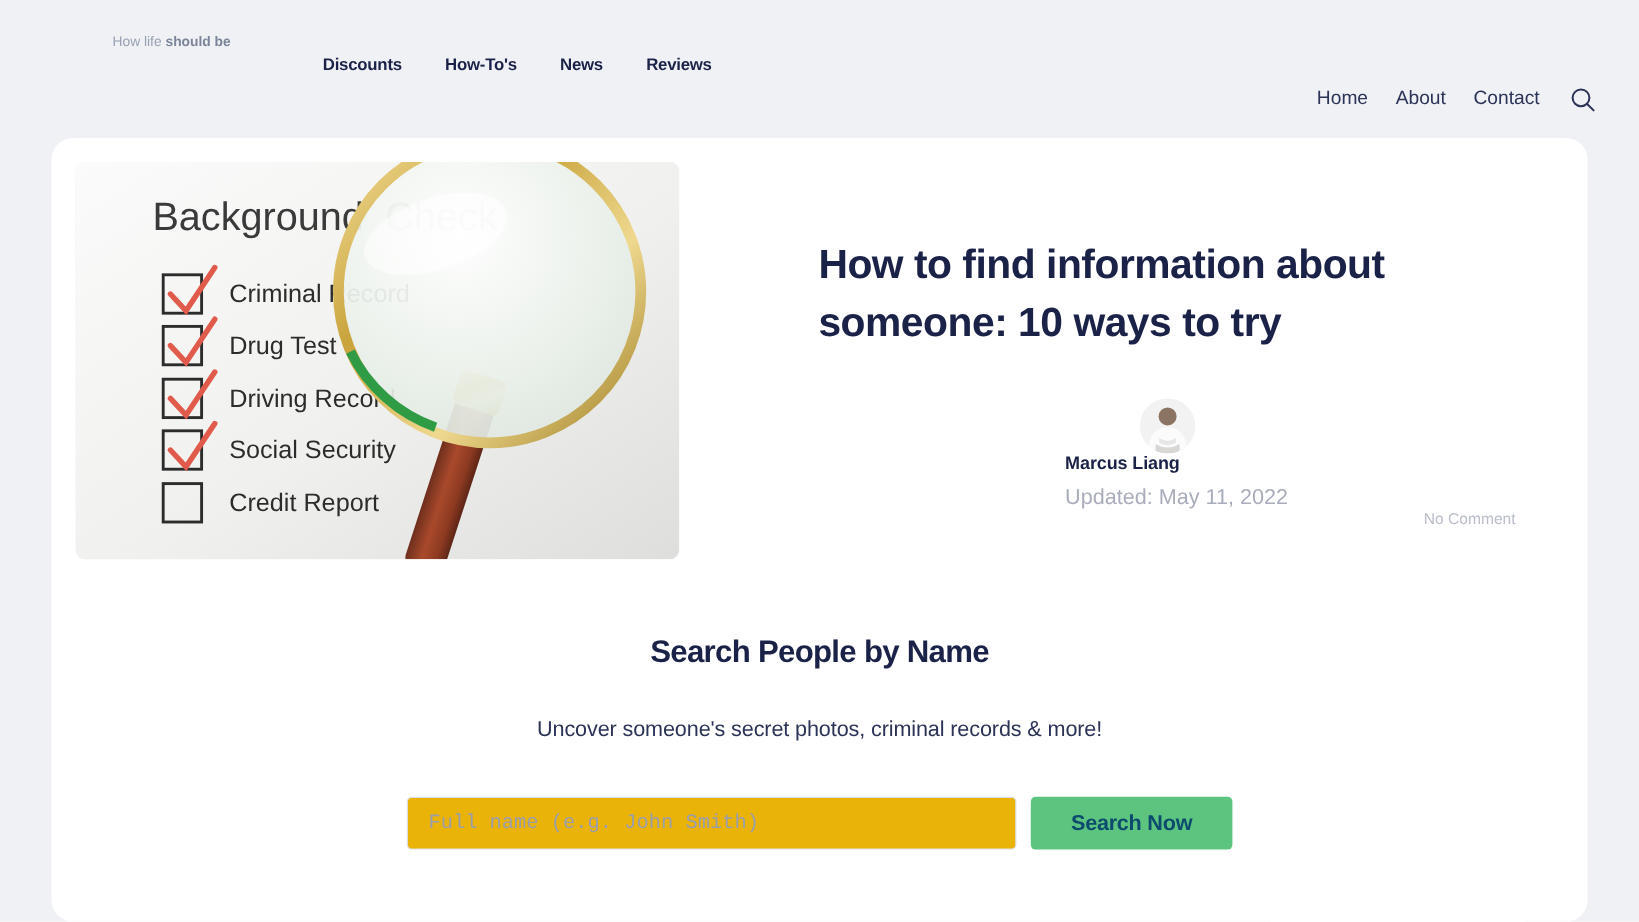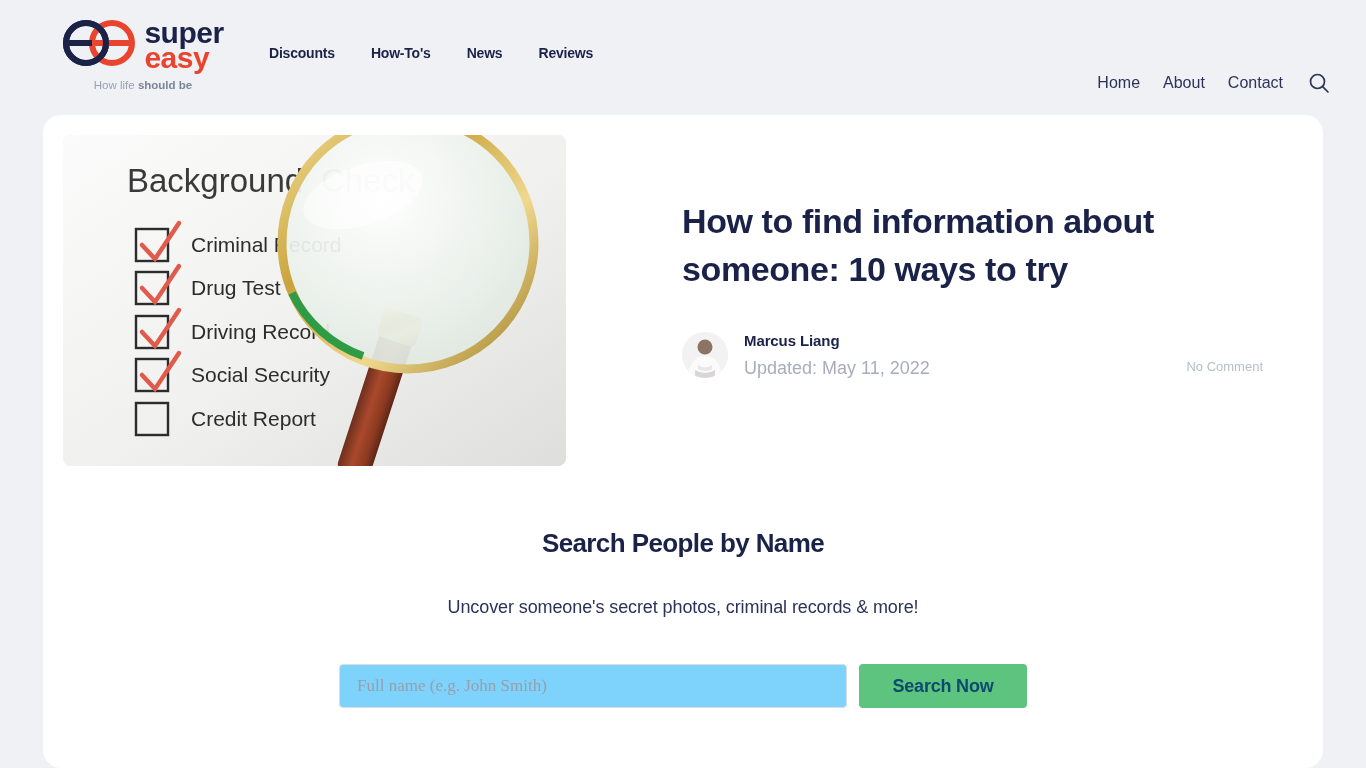--- a/index.html
+++ b/index.html
@@ -149,20 +149,21 @@
     font-weight: bold;
     line-height: 1.42;
     letter-spacing: -0.4px;
     color: #1b2248;
   }
 
   .byline {
     display: flex;
     align-items: center;
     margin-top: 38px;
+    flex-direction: column;
   }
 
   .avatar {
     width: 46px;
     height: 46px;
     border-radius: 50%;
     overflow: hidden;
     flex: none;
     background: #f4f4f4;
   }
@@ -221,24 +222,24 @@
     align-items: stretch;
     gap: 12px;
   }
 
   .name-input {
     width: 508px;
     height: 44px;
     border: 1px solid #dcdde2;
     border-radius: 4px;
     padding: 0 17px;
-    font-family: Liberation Serif, serif;
+    font-family: Liberation Mono, monospace;
     font-size: 17px;
     color: #1b2248;
-    background: #7dd3fc;
+    background: #eab308;
     outline: none;
   }
   .name-input::placeholder { color: #9a9eaa; }
 
   .search-now-btn {
     width: 168px;
     height: 44px;
     border: none;
     border-radius: 4px;
     background: #5cc47e;
@@ -249,40 +250,20 @@
     letter-spacing: -0.2px;
     cursor: pointer;
   }
 </style>
 </head>
 <body>
 
 <header class="site-header">
 
   <div class="brand">
-    <div class="brand-row">
-      <span class="brand-mark">
-        <svg width="74" height="46" viewBox="0 0 74 46">
-
-          <circle cx="24" cy="23" r="20" fill="none" stroke="#1b2248" stroke-width="6"></circle>
-          <rect x="4" y="20" width="40" height="6" fill="#1b2248"></rect>
-
-          <circle cx="50" cy="23" r="20" fill="none" stroke="#e8442e" stroke-width="6"></circle>
-          <rect x="30" y="20" width="40" height="6" fill="#e8442e"></rect>
-
-          <path d="M24 3 A20 20 0 0 0 24 43 A20 20 0 0 0 24 3 Z" fill="none"></path>
-          <circle cx="24" cy="23" r="20" fill="none" stroke="#1b2248" stroke-width="6"></circle>
-          <rect x="4" y="20" width="26" height="6" fill="#1b2248"></rect>
-        </svg>
-      </span>
-      <span class="brand-words">
-        <span class="brand-super">super</span>
-        <span class="brand-easy">easy</span>
-      </span>
-    </div>
     <div class="brand-tagline"><span>How life </span><b>should be</b></div>
   </div>
 
   <nav class="primary-nav">
     <a href="#">Discounts</a>
     <a href="#">How-To's</a>
     <a href="#">News</a>
     <a href="#">Reviews</a>
   </nav>
 

